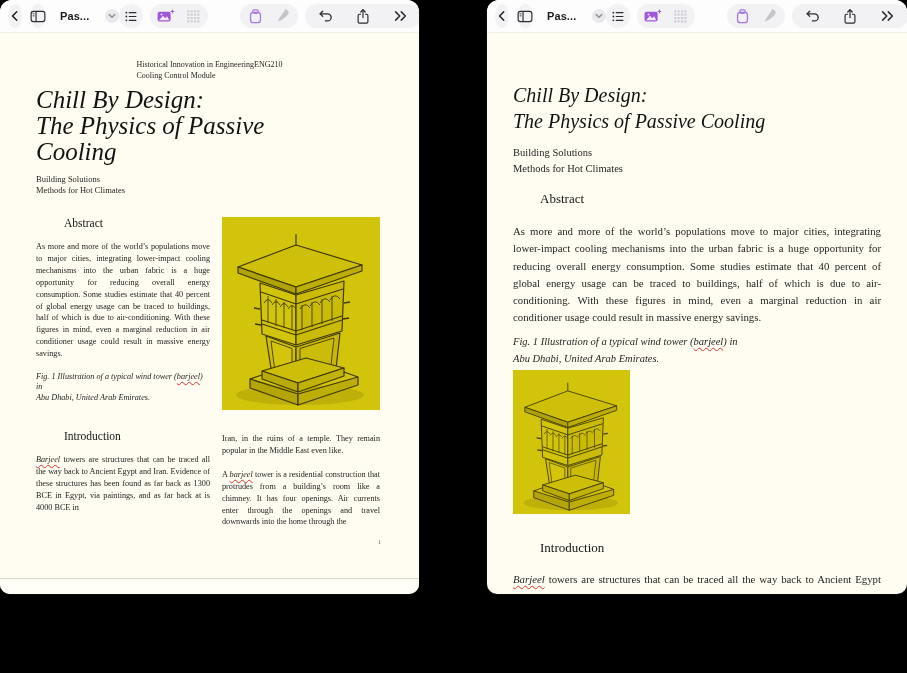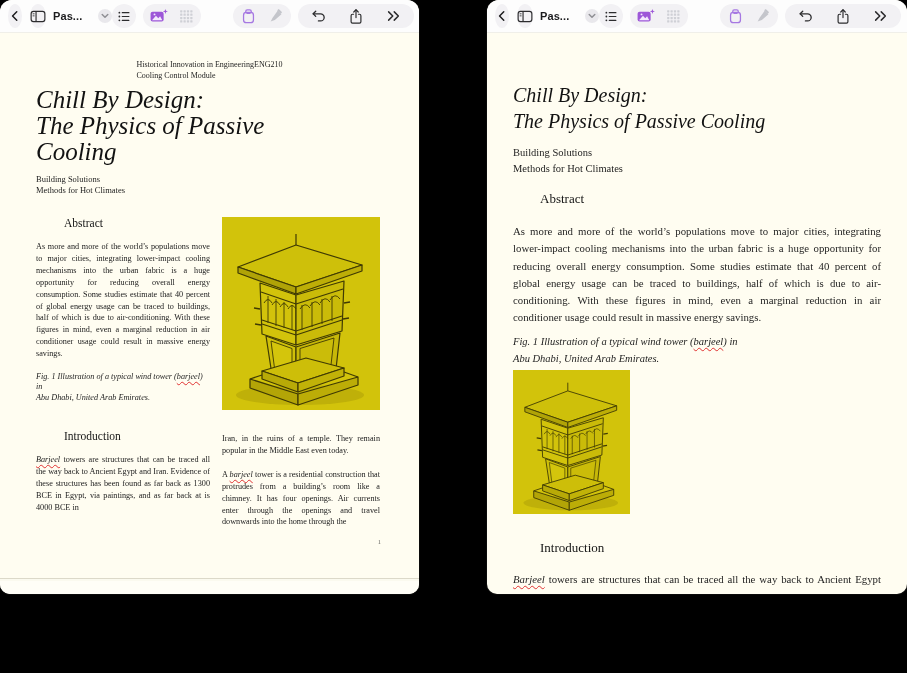--- a/index.html
+++ b/index.html
@@ -20,21 +20,21 @@
     height:33px;background:#fdfdfd;display:flex;align-items:center;
     padding:0 6px 0 8px;border-bottom:1px solid #f0efe9;box-sizing:border-box;
   }
   .tb-circle,.tb-btn{
     border:none;padding:0;background:#f2f1f4;cursor:pointer;
     display:flex;align-items:center;justify-content:center;
   }
   .tb-circle{width:24px;height:24px;border-radius:50%;}
   .tb-btn{width:24px;height:22px;background:transparent;border-radius:6px;}
   .tb-pill{height:24px;border-radius:12px;background:#f2f1f4;display:flex;align-items:center;padding:0 3px;gap:4px;}
-  .tb-title{display:flex;align-items:center;gap:16px;margin-left:7px;cursor:pointer;}
+  .tb-title{display:flex;align-items:center;gap:16px;margin-left:14px;cursor:pointer;}
   .tb-title span{font-size:11px;font-weight:700;color:#1c1c1e;letter-spacing:.1px;}
   .tb-chip{width:14px;height:14px;border-radius:50%;background:#e9e8ec;display:flex;align-items:center;justify-content:center;border:none;padding:0;cursor:pointer;}
   .tb-center{margin-left:auto;display:flex;align-items:center;gap:7px;}
   .tb-gap{width:18px;}
   .tb-right{margin-left:7px;padding:0 9px;gap:13px;}
   .ml8{margin-left:8px;}
   svg{display:block;}
 
   
   .doc{position:relative;height:561px;font-family:"Liberation Serif",serif;color:#1d1d1d;overflow:hidden;}
@@ -301,21 +301,21 @@
         <div class="body-sm just">
           <span class="misspell">Barjeel</span><span> towers are structures that can be traced all the way back to Ancient Egypt and Iran. Evidence of these structures has been found as far back as 1300 BCE in Egypt, via paintings, and as far back at is 4000 BCE in</span>
         </div>
       </div>
       <div class="col2">
         <div class="fig-img imgL">
           <svg viewBox="0 0 158 193" preserveAspectRatio="none">
               <use href="#windtower"></use>
             </svg>
         </div>
-        <div class="body-sm just c2a">Iran, in the ruins of a temple. They remain popular in the Middle East even today.</div>
+        <div class="body-sm just c2a">Iran, in the ruins of a temple. They remain popular in the Middle East even like.</div>
         <div class="body-sm just c2b">
           <span>A </span><span class="misspell">barjeel</span><span> tower is a residential construction that protrudes from a building’s room like a chimney. It has four openings. Air currents enter through the openings and travel downwards into the home through the</span>
         </div>
       </div>
     </div>
     <div class="pageno">1</div>
     <div class="page-break"></div>
     <div class="below-page"></div>
   </div>
 </div>

